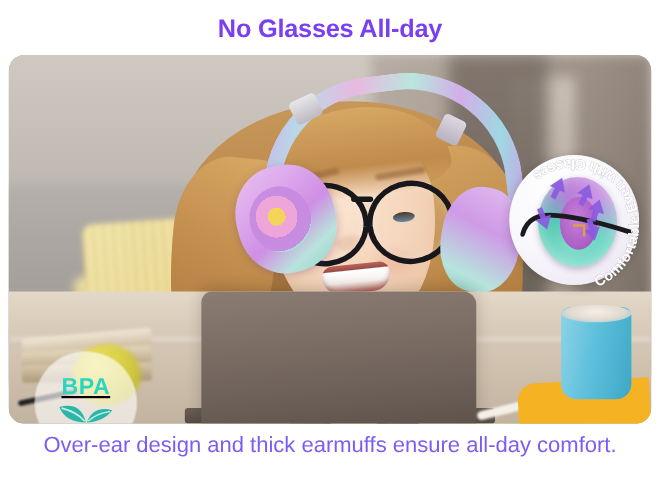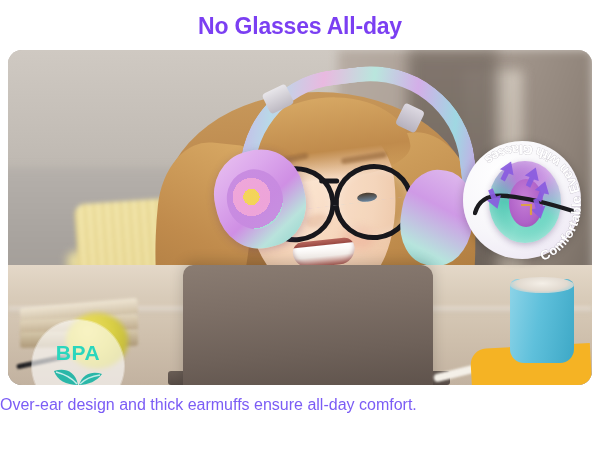--- a/index.html
+++ b/index.html
@@ -380,20 +380,21 @@
   
   .bpa {
     position: absolute;
     left: 24px; top: 270px;
     width: 92px; height: 92px;
     border-radius: 50%;
     background: rgba(255,255,255,.62);
     display: flex; flex-direction: column;
     align-items: center; justify-content: center;
     box-shadow: 0 0 0 1px rgba(255,255,255,.35);
+    text-decoration: underline;
   }
   .bpa-text {
     color: #2ad6bd;
     font-weight: bold;
     font-size: 21px;
     line-height: 20px;
     letter-spacing: 0.5px;
   }
   .bpa-leaf { margin-top: 3px; }
 
@@ -439,22 +440,22 @@
     paint-order: stroke;
     stroke: rgba(80,70,90,.28);
     stroke-width: .7px;
   }
   .gb-arrows { position: absolute; left: 0; top: 0; width: 140px; height: 140px; }
 
   
   .caption {
     position: absolute;
     top: 395px; left: 0; width: 600px;
-    text-align: left;
-    font-size: 16px;
+    text-align: center;
+    font-size: 20px;
     color: #7B5CF5;
     line-height: 20px;
     white-space: nowrap;
   }
 </style>
 </head>
 <body>
 
 <div class="headline">No Glasses All-day</div>
 

